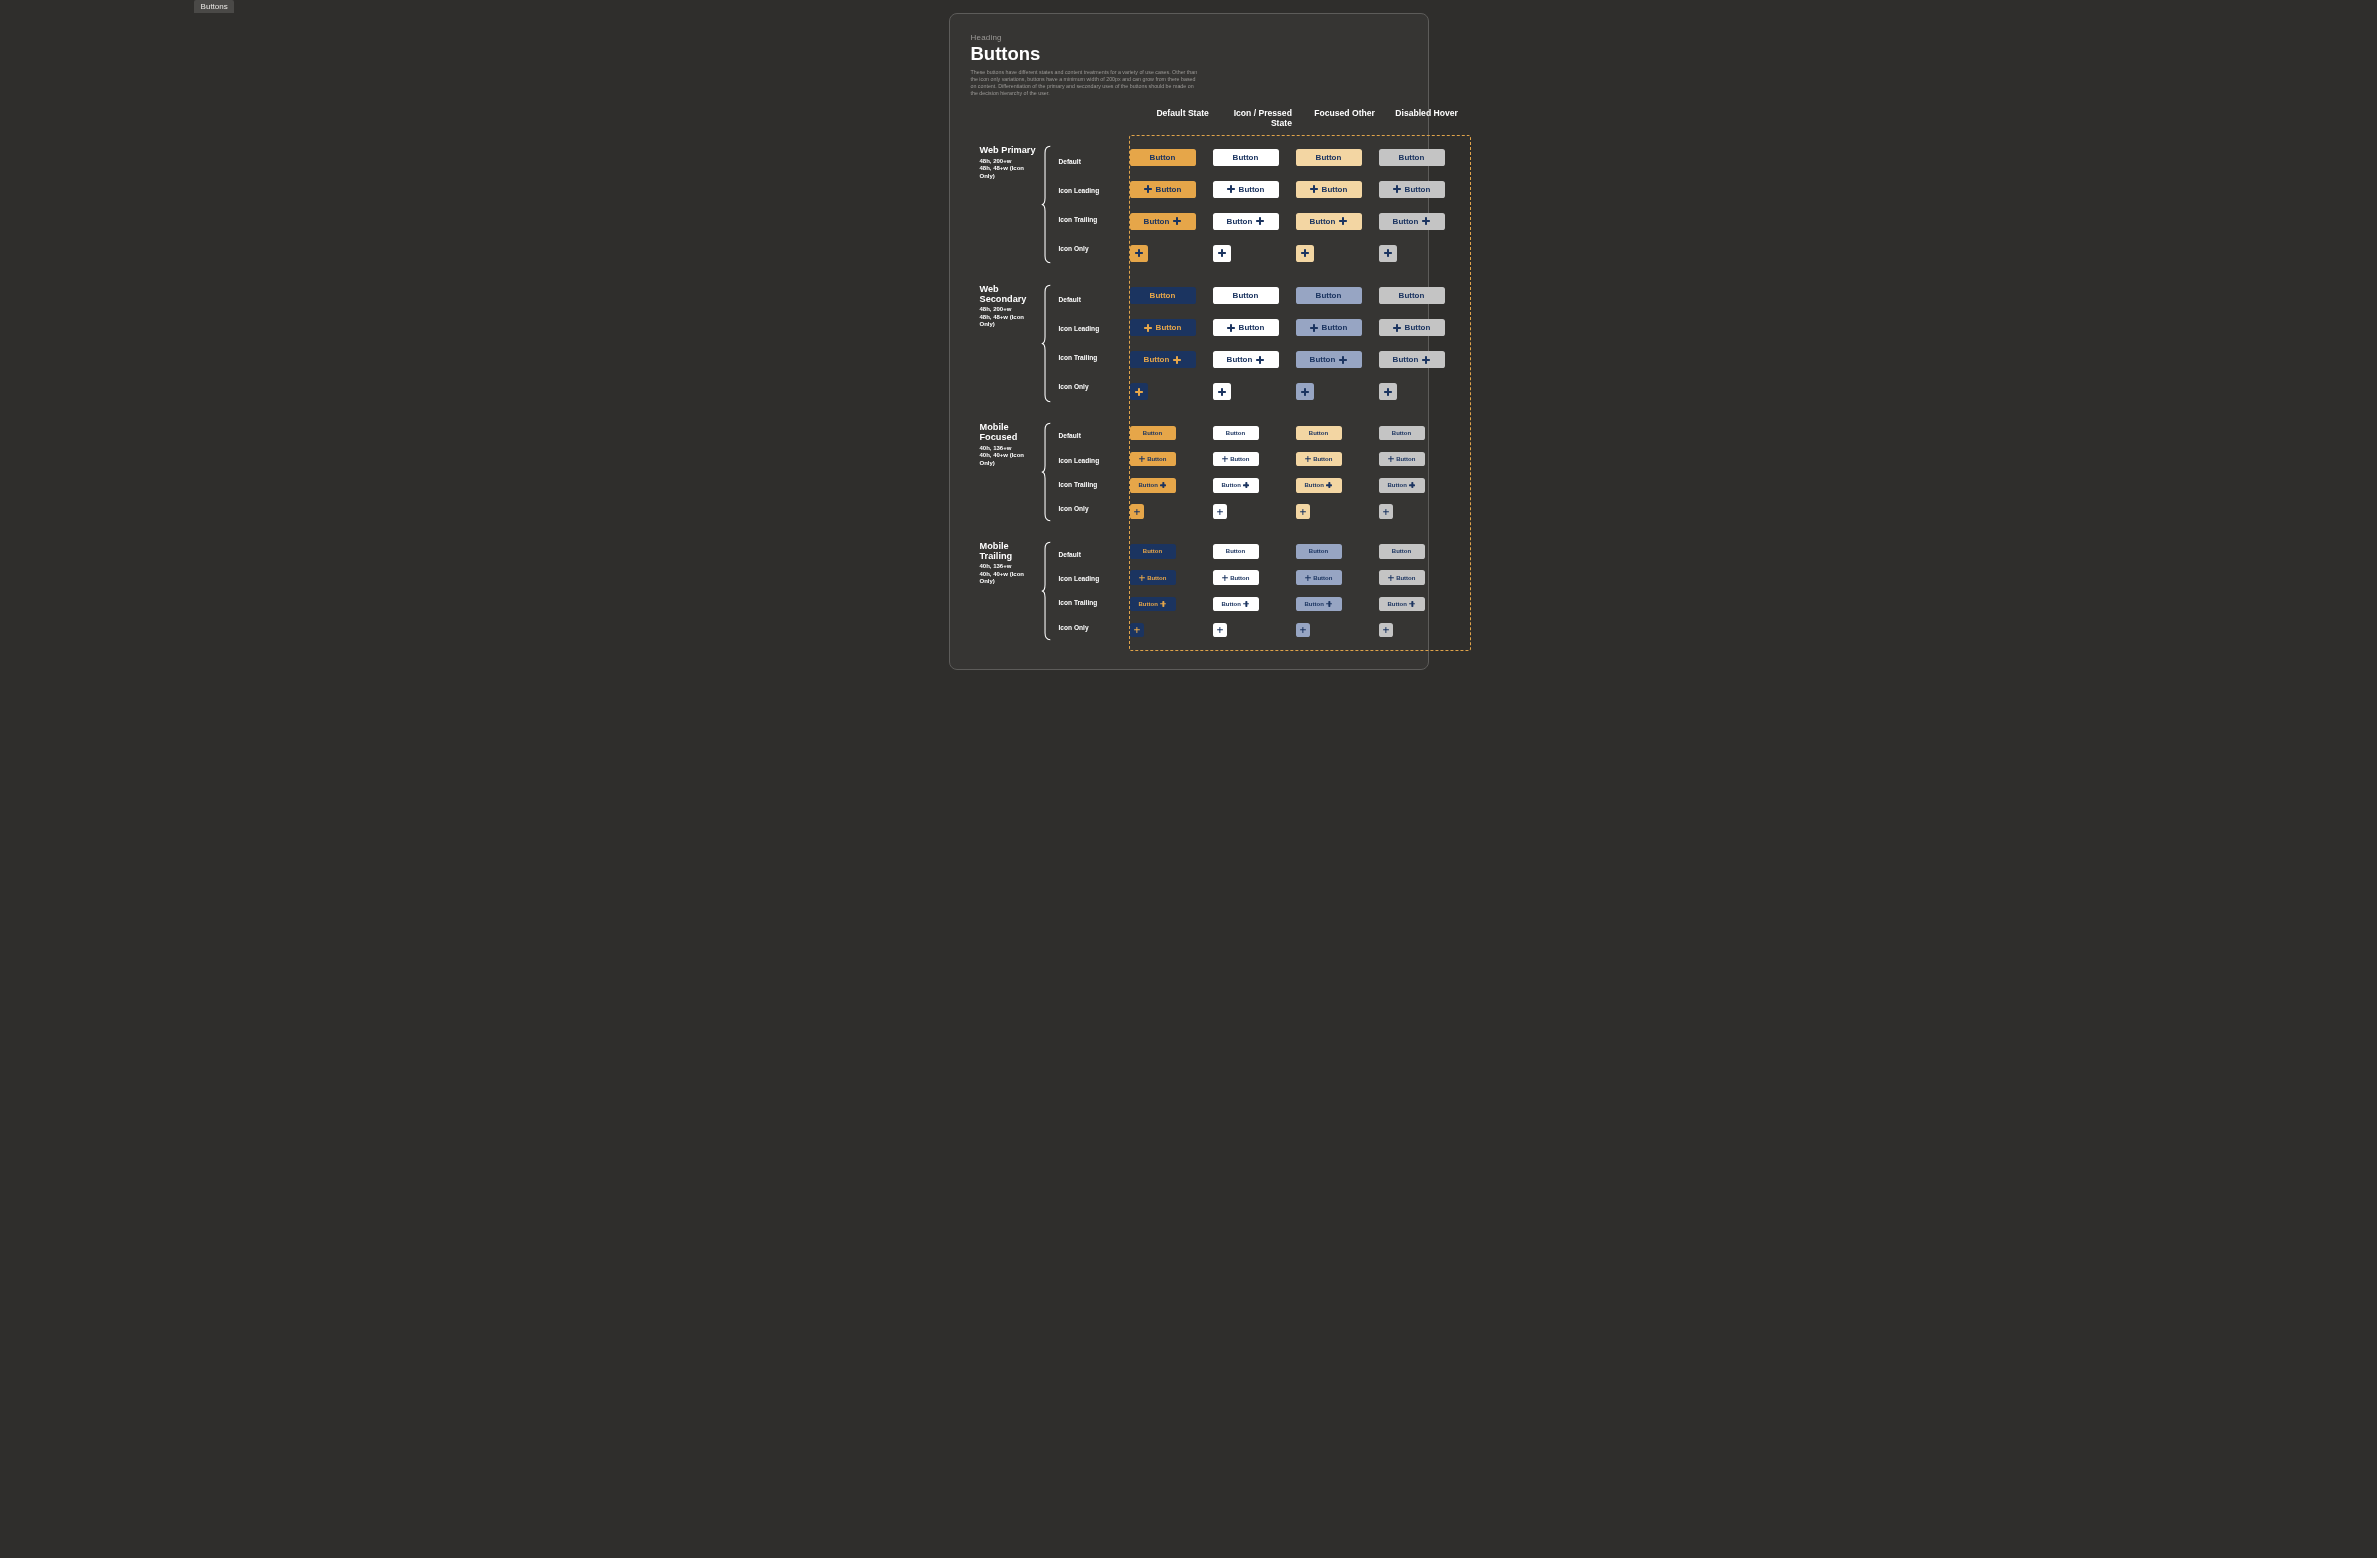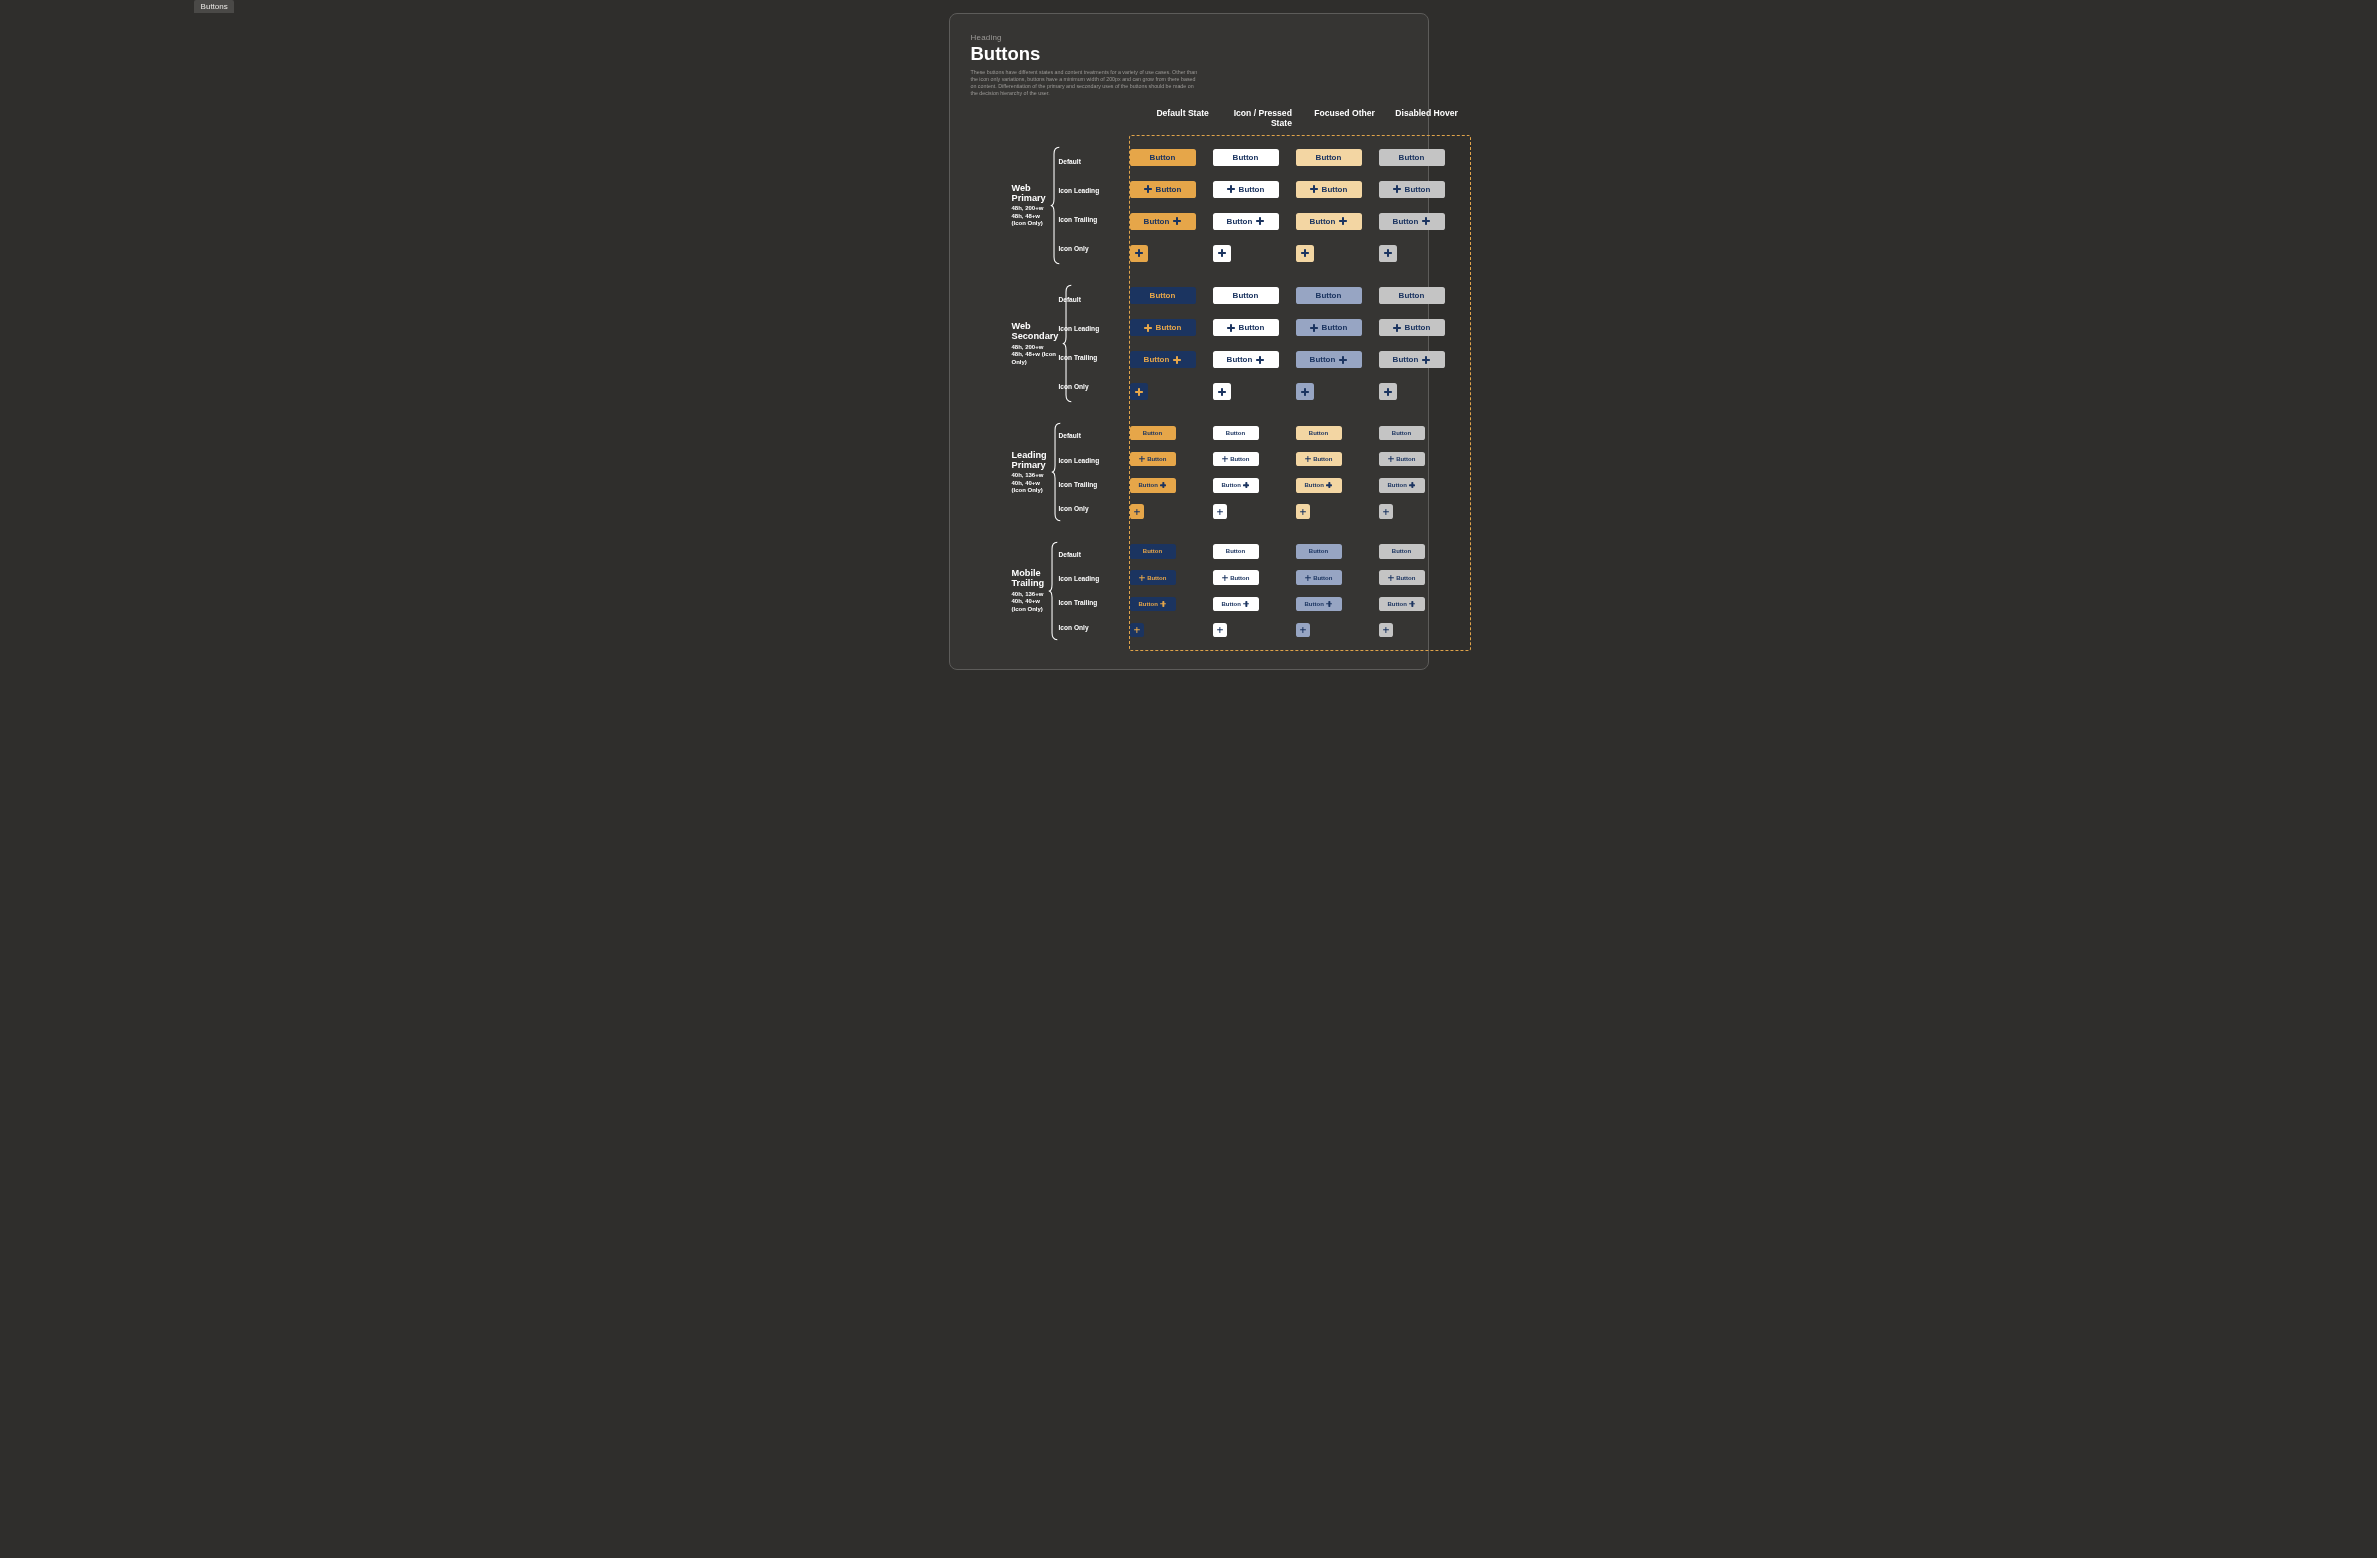--- a/index.html
+++ b/index.html
@@ -89,23 +89,21 @@
     grid-column: 3;
     grid-row: 2 / span 4;
     border: 1px dashed var(--dashed);
     border-radius: 2.6px;
     padding: 9.2px 8px 9.2px 8px;
     position: relative;
   }
   .bracket-cell {
     position: relative;
     display: flex;
-    align-items: center;
     padding-right: 5.3px;
-    margin-left: 32px;
   }
   .bracket-label {
     padding-right: 4px;
     max-width: 73px;
   }
   .bracket-label .name {
     font-weight: 700;
     font-size: 9.2px;
     margin-bottom: 2.6px;
   }
@@ -371,21 +369,21 @@
                 <div><div class="btn gray text-navy iconbtn">
                     <span class="plus"></span>
                   </div></div>
               </div>
             </div>
           </div>
           <div class="section-block">
             <div class="matrix-line">
               <div class="bracket-cell">
     <div class="bracket-label">
-      <div class="name">Leading Primary</div>
+      <div class="name">Mobile Focused</div>
       <div class="meta">40h, 136+w<br>40h, 40+w (Icon Only)</div>
     </div>
     <div class="bracket">
                   <svg width="12" height="100" viewBox="0 0 18 152">
     <path d="M14 2 Q6 2 6 12 L6 66 Q6 76 1 76 Q6 76 6 86 L6 140 Q6 150 14 150" fill="none" stroke="#fff" stroke-width="1.6"></path>
   </svg>
                 </div>
   </div>
               <div class="row-labels" style="height: 100px;">
                 <div>Default</div>

